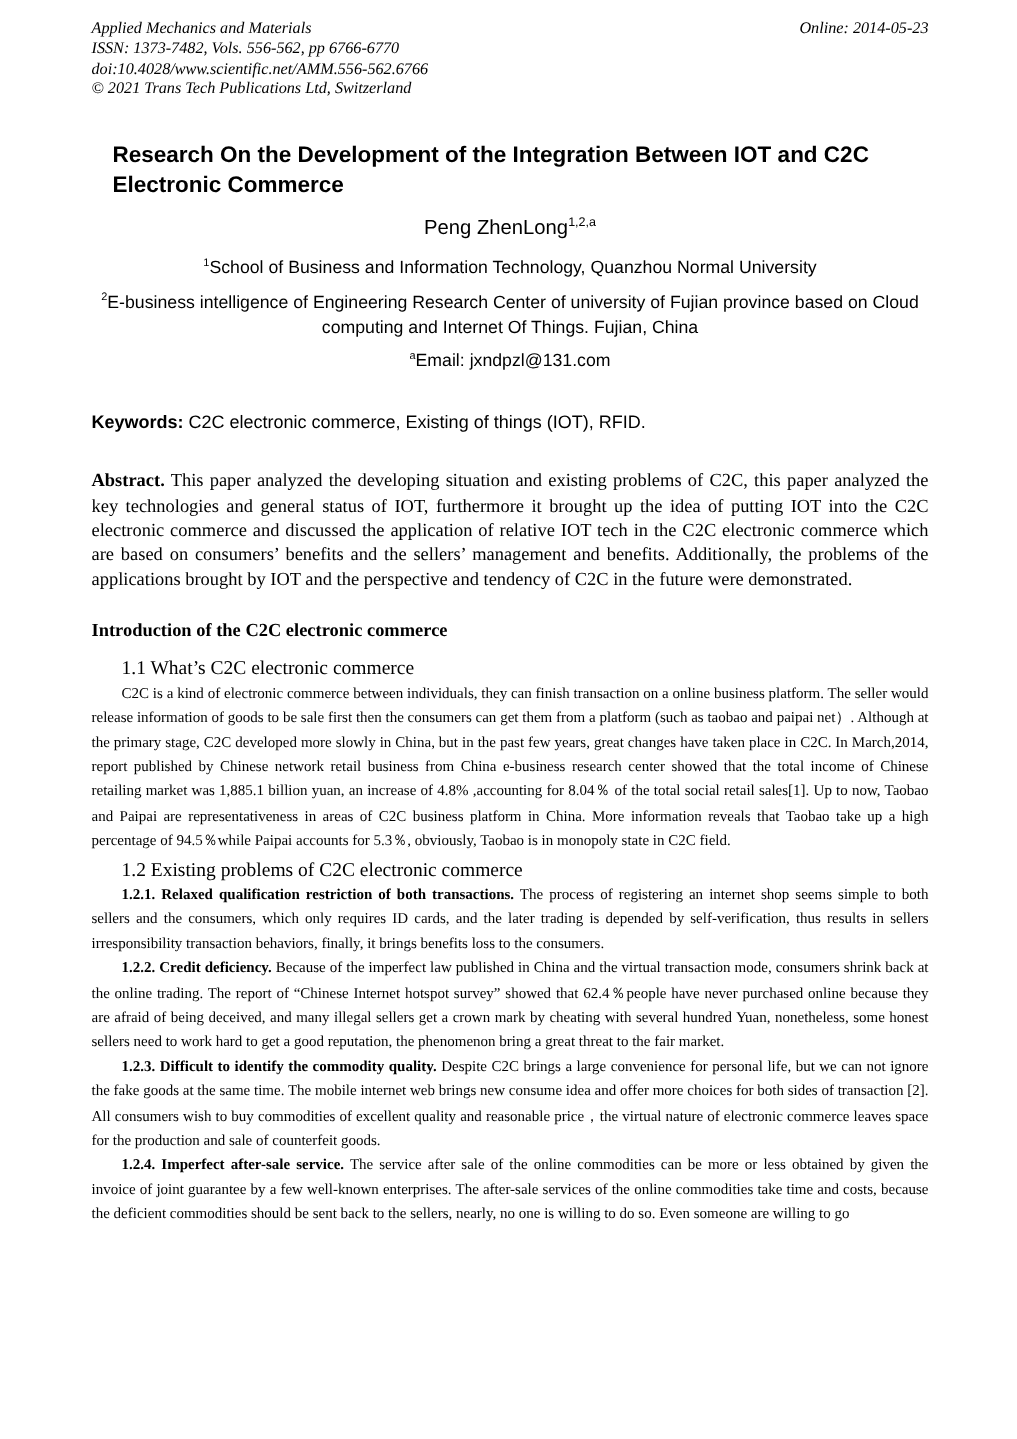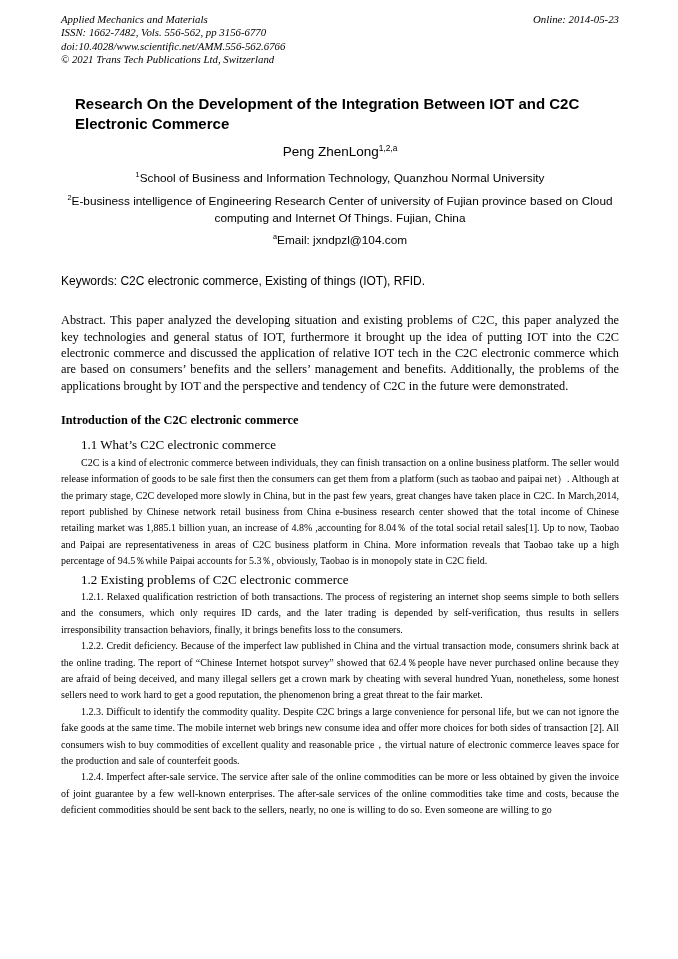--- a/index.html
+++ b/index.html
@@ -66,46 +66,46 @@
   }
   .sub-heading {
     font-size: 13px; font-weight: 400; line-height: 16.4px;
     text-indent: 20px; margin: 2px 0 1px 0;
   }
   .body-p {
     font-size: 10px; line-height: 16.4px;
     text-align: justify; text-indent: 20px;
     margin: 0;
   }
-  b { font-weight: 400; }
+  b { font-weight: 700; }
 </style>
 </head>
 <body>
 
 <div class="page">
 
   <header class="pdf-header">
     <div class="hdr-left">
       <div>Applied Mechanics and Materials</div>
-      <div>ISSN: 1662-7482, Vols. 556-562, pp 3156-6770</div>
+      <div>ISSN: 1373-7482, Vols. 556-562, pp 6766-6770</div>
       <div>doi:10.4028/www.scientific.net/AMM.556-562.6766</div>
       <div>© 2021 Trans Tech Publications Ltd, Switzerland</div>
     </div>
     <div class="hdr-right">Online: 2014-05-23</div>
   </header>
 
   <h1 class="paper-title">Research On the Development of the Integration Between IOT and C2C Electronic Commerce</h1>
 
   <div class="author-line"><span>Peng ZhenLong</span><sup>1,2,a</sup></div>
 
   <div class="affil"><sup>1</sup><span>School of Business and Information Technology, Quanzhou Normal University</span></div>
 
   <div class="affil affil-2"><sup>2</sup><span>E-business intelligence of Engineering Research Center of university of Fujian province based on Cloud computing and Internet Of Things. Fujian, China</span></div>
 
-  <div class="email-line"><sup>a</sup><span>Email: jxndpzl@104.com</span></div>
+  <div class="email-line"><sup>a</sup><span>Email: jxndpzl@131.com</span></div>
 
   <p class="keywords"><b>Keywords:</b> <span>C2C electronic commerce, Existing of things (IOT), RFID.</span></p>
 
   <p class="abstract"><b>Abstract.</b> <span>This paper analyzed the developing situation and existing problems of C2C, this paper analyzed the key technologies and general status of IOT, furthermore it brought up the idea of putting IOT into the C2C electronic commerce and discussed the application of relative IOT tech in the C2C electronic commerce which are based on consumers’ benefits and the sellers’ management and benefits. Additionally, the problems of the applications brought by IOT and the perspective and tendency of C2C in the future were demonstrated.</span></p>
 
   <h2 class="section-heading">Introduction of the C2C electronic commerce</h2>
 
   <h3 class="sub-heading">1.1 What’s C2C electronic commerce</h3>
 
   <p class="body-p">C2C is a kind of electronic commerce between individuals, they can finish transaction on a online business platform. The seller would release information of goods to be sale first then the consumers can get them from a platform (such as taobao and paipai net）. Although at the primary stage, C2C developed more slowly in China, but in the past few years, great changes have taken place in C2C. In March,2014, report published by Chinese network retail business from China e-business research center showed that the total income of Chinese retailing market was 1,885.1 billion yuan, an increase of 4.8% ,accounting for 8.04％ of the total social retail sales[1]. Up to now, Taobao and Paipai are representativeness in areas of C2C business platform in China. More information reveals that Taobao take up a high percentage of 94.5％while Paipai accounts for 5.3％, obviously, Taobao is in monopoly state in C2C field.</p>

